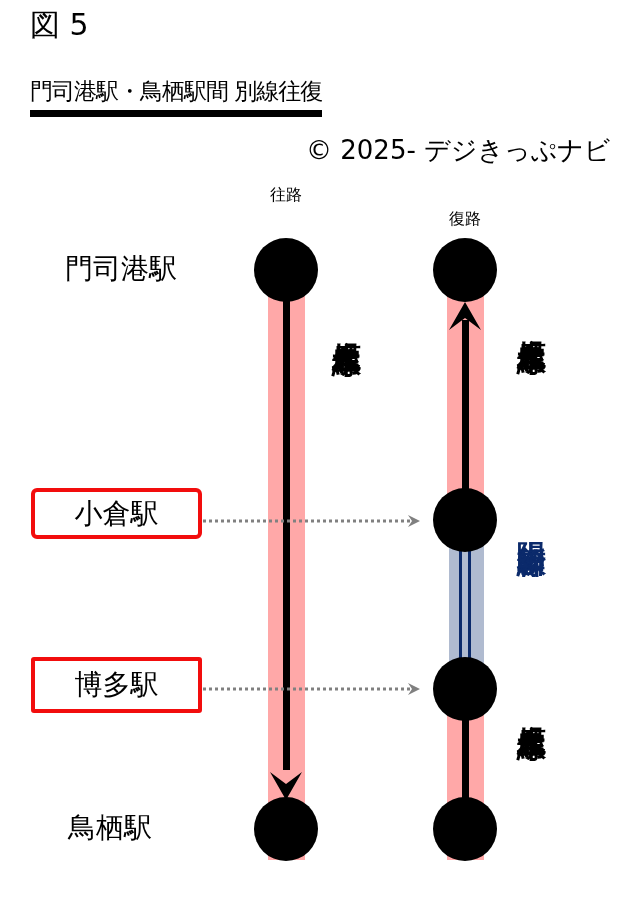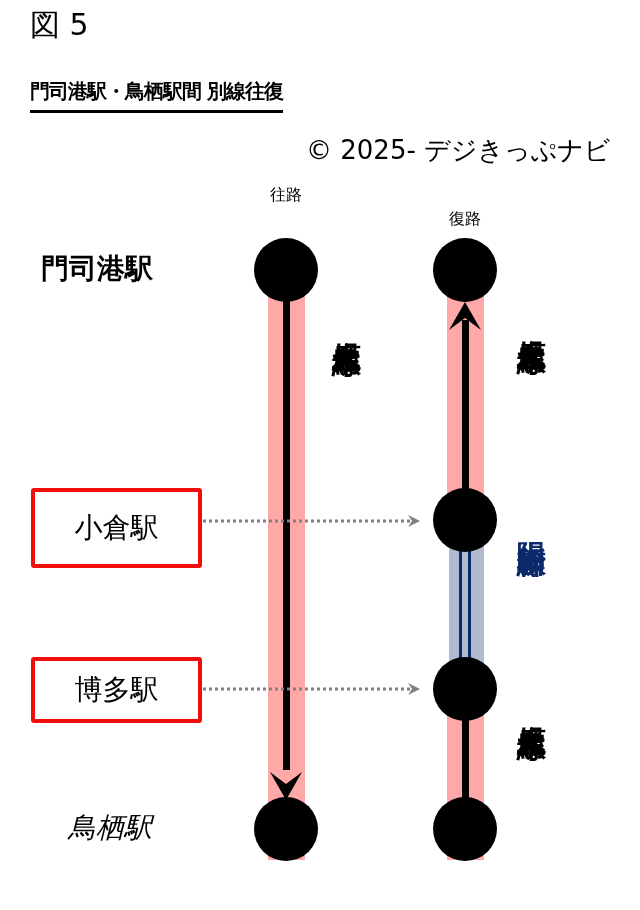--- a/index.html
+++ b/index.html
@@ -1,21 +1,21 @@
 <!DOCTYPE html>
 <html><head>
 <meta charset="utf-8">
 <style>
   html, body { margin: 0; padding: 0; background: #ffffff; }
   body { width: 640px; height: 910px; position: relative; overflow: hidden;
          font-family: "DejaVu Sans", "Liberation Sans", sans-serif; color: #000; }
   .abs { position: absolute; }
   .fig-num { left: 30px; top: 8px; font-size: 30px; line-height: 34px; }
-  .title { left: 30px; top: 72px; font-size: 20px; line-height: 38px; font-weight: bold;
-           border-bottom: 3px solid #000000; letter-spacing: -1px; white-space: nowrap; }
+  .title { left: 30px; top: 72px; font-size: 23px; line-height: 38px; font-weight: normal;
+           border-bottom: 7px solid #000000; letter-spacing: -1px; white-space: nowrap; }
   .copyright { left: 306px; top: 134px; font-size: 26px; line-height: 32px; white-space: nowrap; }
   .col-head { font-size: 16px; line-height: 30px; width: 120px; text-align: center; top: 180px; }
   .station-label { font-size: 28px; line-height: 32px; white-space: nowrap; }
   .station-box { border: 4px solid #f20d0d; border-radius: 3px; box-sizing: border-box;
                  display: flex; align-items: center; justify-content: center;
                  font-size: 28px; background: #fff; }
   .vtext { writing-mode: vertical-rl; text-orientation: upright; font-size: 29px;
            line-height: 32px; letter-spacing: 2px; font-weight: bold; }
   .vtext.shink { color: #0b2a6b; }
   svg.diagram { position: absolute; left: 0; top: 0; }
@@ -56,26 +56,26 @@
   <circle cx="286" cy="829" r="32" fill="#000"></circle>
   <circle cx="465" cy="270" r="32" fill="#000"></circle>
   <circle cx="465" cy="520" r="32" fill="#000"></circle>
   <circle cx="465" cy="689" r="32" fill="#000"></circle>
   <circle cx="465" cy="829" r="32" fill="#000"></circle>
 
   <line x1="203" y1="521" x2="418" y2="521" stroke="#808080" stroke-width="3" stroke-dasharray="3,3" marker-end="url(#grayArrow)"></line>
   <line x1="203" y1="689" x2="418" y2="689" stroke="#808080" stroke-width="3" stroke-dasharray="3,3" marker-end="url(#grayArrow)"></line>
 </svg>
 
-<div class="abs station-label" style="left:41px; top:253px;font-weight:bold;">門司港駅</div>
-<div class="abs station-label" style="left:68px; top:812px;font-style:italic;">鳥栖駅</div>
+<div class="abs station-label" style="left:65px; top:253px;">門司港駅</div>
+<div class="abs station-label" style="left:68px; top:812px;">鳥栖駅</div>
 
-<div class="abs station-box" style="left:31px; top:488px; width:171px; height:80px;">
+<div class="abs station-box" style="left:31px; top:488px; width:171px; height:51px;border-radius:6px;">
   <span>小倉駅</span>
 </div>
-<div class="abs station-box" style="left:31px; top:657px; width:171px; height:66px;">
+<div class="abs station-box" style="left:31px; top:657px; width:171px; height:56px;">
   <span>博多駅</span>
 </div>
 
 <div class="abs vtext" style="left:331px; top:318px;">鹿児島本線</div>
 <div class="abs vtext" style="left:516px; top:316px;">鹿児島本線</div>
 <div class="abs vtext shink" style="left:516px; top:518px;">山陽新幹線</div>
 <div class="abs vtext" style="left:516px; top:702px;">鹿児島本線</div>
 
 </body></html>

